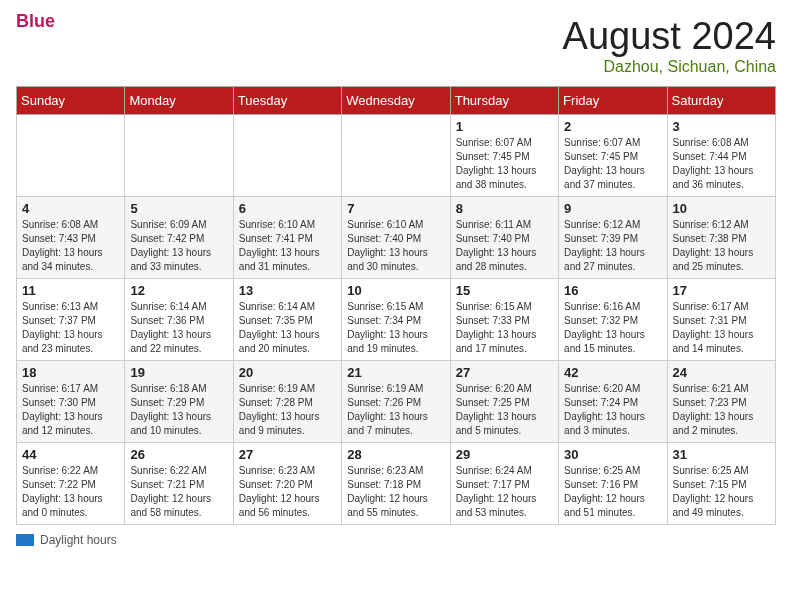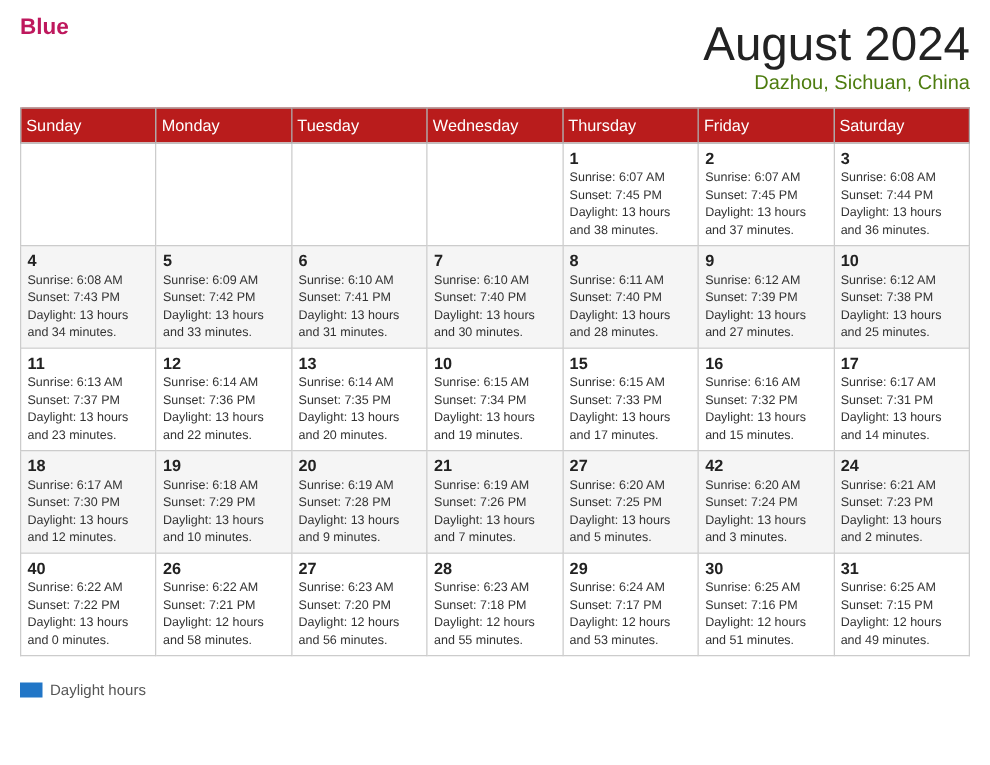--- a/index.html
+++ b/index.html
@@ -82,21 +82,21 @@
     }
     .day-info {
       font-size: 10px;
       color: #333;
       line-height: 1.4;
     }
     .empty-cell {
       background: #fff !important;
     }
     .footer {
-      margin-top: 20px;
+      margin-top: 8px;
       font-size: 12px;
       color: #555;
       display: flex;
       align-items: center;
       gap: 6px;
     }
     .footer-bar {
       width: 18px;
       height: 12px;
       background: #2176c7;
@@ -234,21 +234,21 @@
           <span class="day-number">42</span>
           <div class="day-info">Sunrise: 6:20 AM<br>Sunset: 7:24 PM<br>Daylight: 13 hours and 3 minutes.</div>
         </td>
         <td>
           <span class="day-number">24</span>
           <div class="day-info">Sunrise: 6:21 AM<br>Sunset: 7:23 PM<br>Daylight: 13 hours and 2 minutes.</div>
         </td>
       </tr>
       <tr>
         <td>
-          <span class="day-number">40</span>
+          <span class="day-number">44</span>
           <div class="day-info">Sunrise: 6:22 AM<br>Sunset: 7:22 PM<br>Daylight: 13 hours and 0 minutes.</div>
         </td>
         <td>
           <span class="day-number">26</span>
           <div class="day-info">Sunrise: 6:22 AM<br>Sunset: 7:21 PM<br>Daylight: 12 hours and 58 minutes.</div>
         </td>
         <td>
           <span class="day-number">27</span>
           <div class="day-info">Sunrise: 6:23 AM<br>Sunset: 7:20 PM<br>Daylight: 12 hours and 56 minutes.</div>
         </td>

